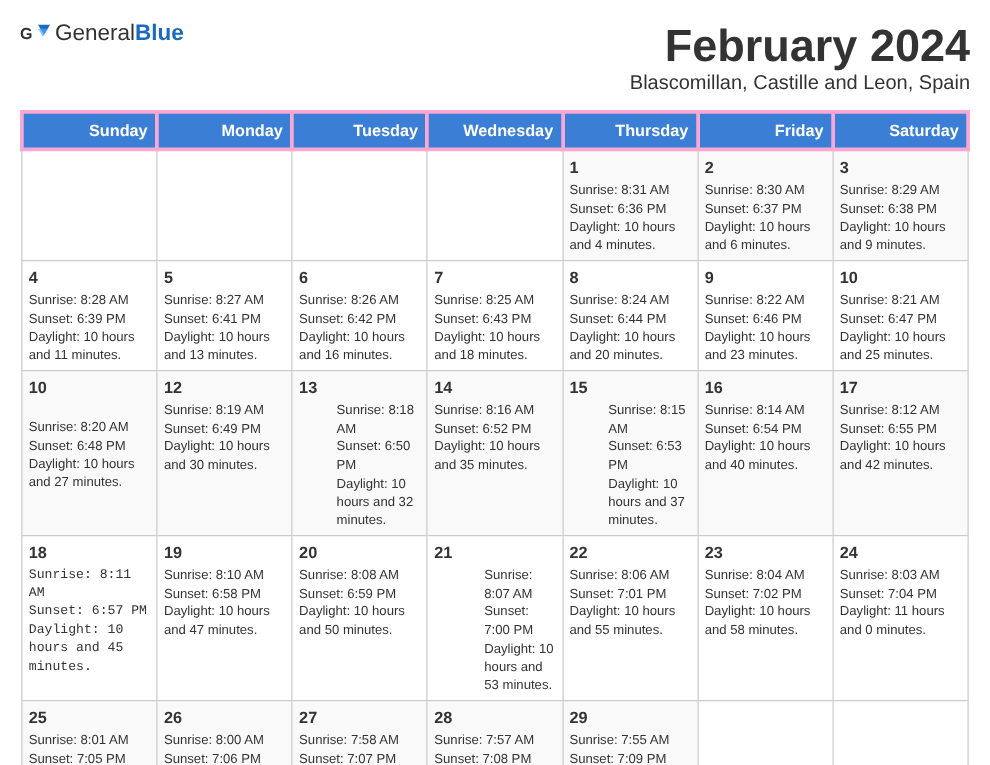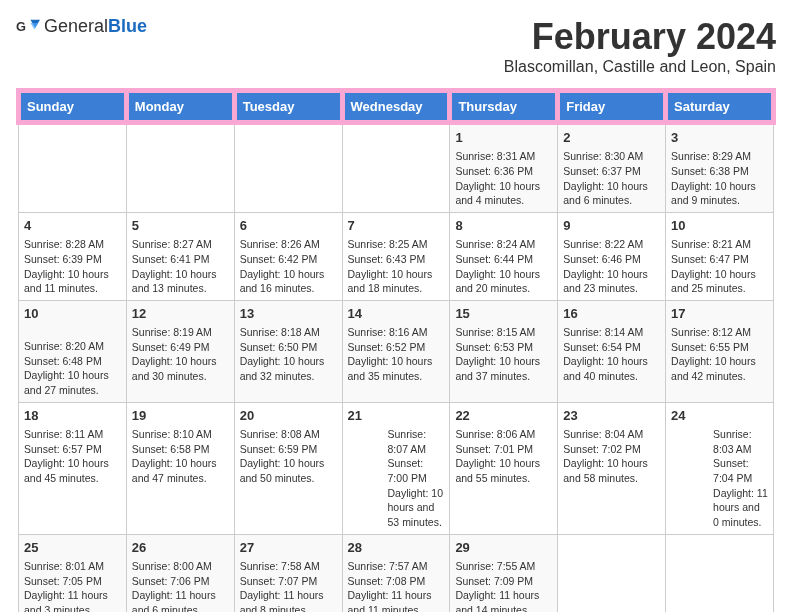--- a/index.html
+++ b/index.html
@@ -38,25 +38,25 @@
       color: #333;
     }
     table {
       width: 100%;
       border-collapse: collapse;
       table-layout: fixed;
     }
     thead tr th {
       background-color: #3a7fd5;
       color: #fff;
-      text-align: left;
+      text-align: right;
       padding: 6px 6px;
       font-size: 13px;
       font-weight: bold;
-      border: 5px solid #f9a8d4;
+      border: 3px solid #f9a8d4;
     }
     tbody tr td {
       border: 1px solid #ccc;
       vertical-align: top;
       padding: 4px 5px;
       height: 80px;
       background: #fff;
       font-size: 10.5px;
       color: #333;
       line-height: 1.4;
@@ -185,53 +185,53 @@
 Daylight: 10 hours and 27 minutes.</div>
         </td>
         <td>
           <span class="day-number">12</span>
           <div style="white-space: pre-line;">Sunrise: 8:19 AM
 Sunset: 6:49 PM
 Daylight: 10 hours and 30 minutes.</div>
         </td>
         <td>
           <span class="day-number">13</span>
-          <div style="white-space: pre-line;">Sunrise: 8:18 AM
+          <div style="white-space: pre-line; margin-left: 30px;">Sunrise: 8:18 AM
 Sunset: 6:50 PM
 Daylight: 10 hours and 32 minutes.</div>
         </td>
         <td>
           <span class="day-number">14</span>
           <div style="white-space: pre-line;">Sunrise: 8:16 AM
 Sunset: 6:52 PM
 Daylight: 10 hours and 35 minutes.</div>
         </td>
         <td>
           <span class="day-number">15</span>
-          <div style="white-space: pre-line;">Sunrise: 8:15 AM
+          <div style="white-space: pre-line; margin-left: 31px;">Sunrise: 8:15 AM
 Sunset: 6:53 PM
 Daylight: 10 hours and 37 minutes.</div>
         </td>
         <td>
           <span class="day-number">16</span>
           <div style="white-space: pre-line;">Sunrise: 8:14 AM
 Sunset: 6:54 PM
 Daylight: 10 hours and 40 minutes.</div>
         </td>
         <td>
           <span class="day-number">17</span>
           <div style="white-space: pre-line;">Sunrise: 8:12 AM
 Sunset: 6:55 PM
 Daylight: 10 hours and 42 minutes.</div>
         </td>
       </tr>
       <tr>
         <td>
           <span class="day-number">18</span>
-          <div style="white-space: pre-line;">Sunrise: 8:11 AM
+          <div style="white-space: pre-line; font-family: Liberation Mono, monospace;">Sunrise: 8:11 AM
 Sunset: 6:57 PM
 Daylight: 10 hours and 45 minutes.</div>
         </td>
         <td>
           <span class="day-number">19</span>
           <div style="white-space: pre-line;">Sunrise: 8:10 AM
 Sunset: 6:58 PM
 Daylight: 10 hours and 47 minutes.</div>
         </td>
         <td>
@@ -253,21 +253,21 @@
 Daylight: 10 hours and 55 minutes.</div>
         </td>
         <td>
           <span class="day-number">23</span>
           <div style="white-space: pre-line;">Sunrise: 8:04 AM
 Sunset: 7:02 PM
 Daylight: 10 hours and 58 minutes.</div>
         </td>
         <td>
           <span class="day-number">24</span>
-          <div style="white-space: pre-line; margin-left: 42px;">Sunrise: 8:03 AM
+          <div style="white-space: pre-line;">Sunrise: 8:03 AM
 Sunset: 7:04 PM
 Daylight: 11 hours and 0 minutes.</div>
         </td>
       </tr>
       <tr>
         <td>
           <span class="day-number">25</span>
           <div style="white-space: pre-line;">Sunrise: 8:01 AM
 Sunset: 7:05 PM
 Daylight: 11 hours and 3 minutes.</div>

